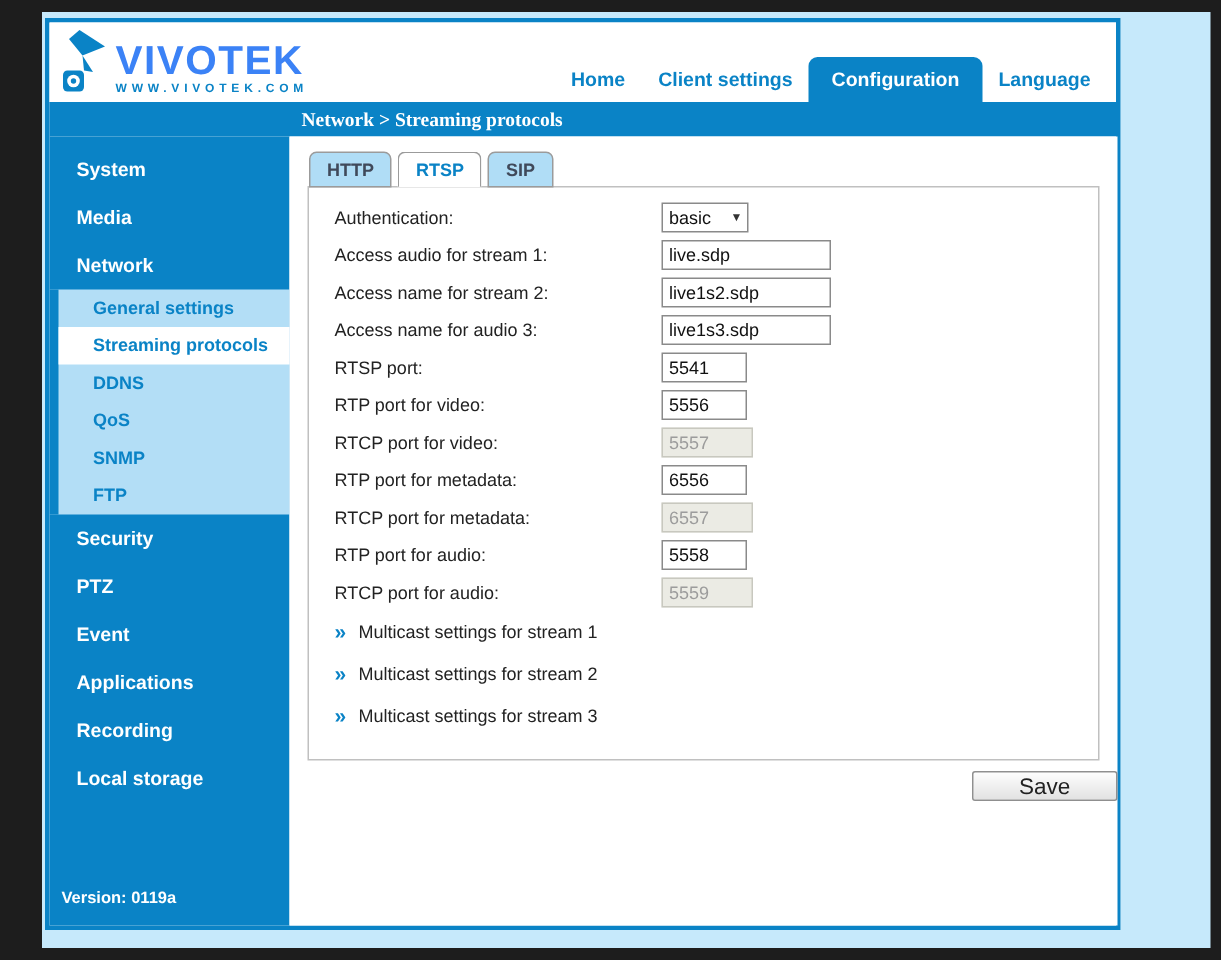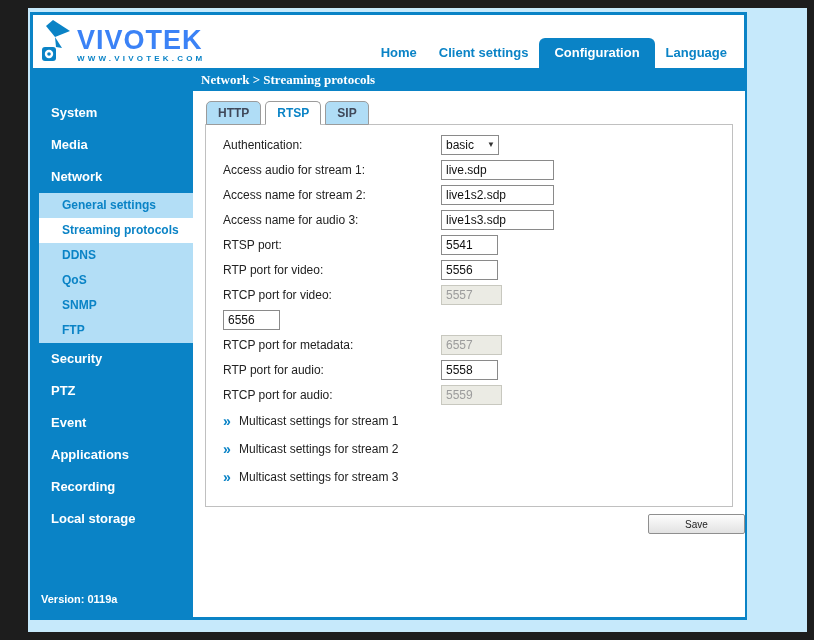--- a/index.html
+++ b/index.html
@@ -61,21 +61,21 @@
                 border:1px solid #8a8a8a; background:#fff; font-size:12px; padding:0 3px 0 4px; cursor:pointer; color:#111; }
   .select-box .arrow { font-size:8px; color:#333; }
 
   .mc-row { display:flex; align-items:center; height:28px; padding-left:17px; cursor:pointer; }
   .mc-row:first-of-type { margin-top:6px; }
   .mc-icon { color:#0a83c6; font-weight:bold; font-size:14px; width:16px; line-height:14px; }
   .mc-label { font-size:12px; color:#222; }
 
   
   .save-row { width:540px; display:flex; justify-content:flex-end; margin-top:7px; }
-  .save-btn { width:97px; height:20px; font-size:10px; font-family:"Liberation Sans", sans-serif;
+  .save-btn { width:97px; height:20px; font-size:15px; font-family:"Liberation Sans", sans-serif;
               background:linear-gradient(#fdfdfd,#e2e2e2); border:1px solid #8f8f8f; border-radius:2px;
               color:#222; cursor:pointer; }
 </style>
 </head>
 <body>
 
 <div class="page">
   <div class="container">
 
     <div class="header">
@@ -166,20 +166,21 @@
           </div>
           <div class="form-row">
             <label>RTP port for video:</label>
             <input class="txt port" value="5556" style="">
           </div>
           <div class="form-row">
             <label>RTCP port for video:</label>
             <input class="txt port" disabled="" value="5557" style="">
           </div>
           <div class="form-row">
+            <label>RTP port for metadata:</label>
             <input class="txt port" value="6556" style="">
           </div>
           <div class="form-row">
             <label>RTCP port for metadata:</label>
             <input class="txt port" disabled="" value="6557" style="">
           </div>
           <div class="form-row">
             <label>RTP port for audio:</label>
             <input class="txt port" value="5558" style="">
           </div>

